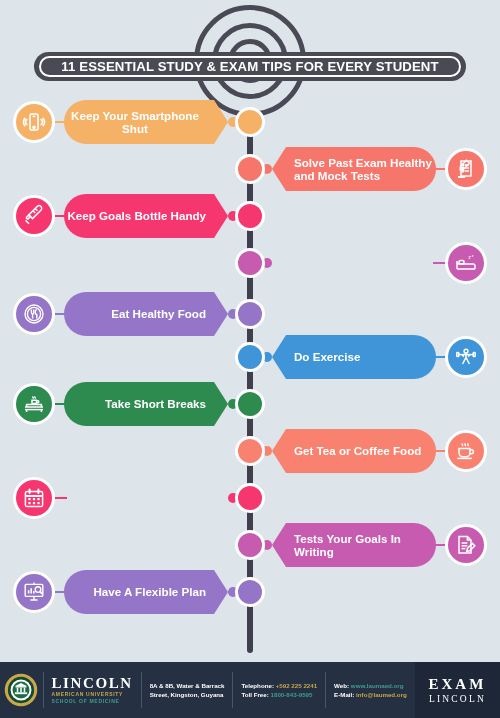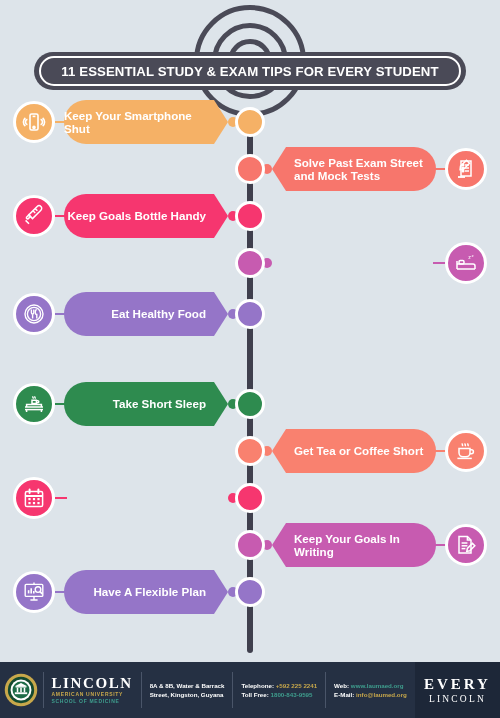--- a/index.html
+++ b/index.html
@@ -18,21 +18,21 @@
   .rings { position:absolute; left:250px; top:5px; transform:translateX(-50%); }
   .ring {
     position:absolute; border:5px solid #4a4a57; border-radius:50%;
     left:50%; top:0; transform:translateX(-50%); background:transparent;
   }
   .ring.r1 { width:112px; height:112px; margin-top:0px; }
   .ring.r2 { width:76px;  height:76px;  margin-top:18px; }
   .ring.r3 { width:44px;  height:44px;  margin-top:34px; }
 
   #title-bar {
-    position:absolute; left:34px; top:52px; width:432px; height:38px;
+    position:absolute; left:34px; top:52px; width:432px; height:29px;
     background:#4a4a57; border-radius:19px;
     box-shadow:0 0 0 0 #4a4a57;
     text-align:center;
   }
   #title-inner {
     position:absolute; left:5px; top:4px; right:5px; bottom:4px;
     border:2px solid #ffffff; border-radius:16px;
     display:flex; align-items:center; justify-content:center;
   }
   #title-text {
@@ -91,21 +91,21 @@
   .banner-label {
     color:#ffffff; font-size:11.6px; font-weight:bold; line-height:13.5px;
   }
   
   .banner.left  { left:64px; width:150px; }
   .banner.left .banner-body {
     left:0; width:150px; background:var(--c);
     border-radius:22px 0 0 22px;
     justify-content:flex-end; padding-right:8px;
   }
-  .banner.left .banner-label { text-align:left; }
+  .banner.left .banner-label { text-align:center; }
   .banner.left .arrow {
     position:absolute; left:150px; top:0; width:0; height:0;
     border-top:22px solid transparent; border-bottom:22px solid transparent;
     border-left:14px solid var(--c);
   }
   
   .banner.right { left:272px; width:150px; }
   .banner.right .banner-body {
     left:14px; width:150px; background:var(--c);
     border-radius:0 22px 22px 0;
@@ -202,21 +202,21 @@
           <line x1="11" y1="14" x2="15" y2="14"></line>
           <circle cx="9" cy="8" r="0.8" fill="#fff"></circle>
           <circle cx="9" cy="11" r="0.8" fill="#fff"></circle>
           <circle cx="9" cy="14" r="0.8" fill="#fff"></circle>
           <path d="M4 20h7" stroke-width="1.8"></path>
           <path d="M12.5 3.2l3 3-6 6-3.4.4.4-3.4z"></path>
         </svg>
       </div>
       <div class="banner right" style="--c: #f7766c;">
         <div class="banner-body">
-          <span class="banner-label">Solve Past Exam Street and Mock Tests</span>
+          <span class="banner-label">Solve Past Exam Healthy and Mock Tests</span>
         </div>
         <div class="arrow"></div>
       </div>
       <div class="dot right" style="background: rgb(247, 118, 108);"></div>
       <div class="node" style="background: rgb(247, 118, 108);"></div>
     </div>
     <div class="row" style="top: 188px;">
       <div class="link" style="background: rgb(246, 54, 111); left: 55px; width: 12px;"></div>
       <div class="icon-circle left" style="background: rgb(246, 54, 111);">
         <svg viewBox="0 0 24 24" fill="none" stroke="#fff" stroke-width="1.5">
@@ -263,55 +263,77 @@
       </div>
       <div class="banner left" style="--c: #9575c8;">
         <div class="banner-body">
           <span class="banner-label">Eat Healthy Food</span>
         </div>
         <div class="arrow"></div>
       </div>
       <div class="dot left" style="background: rgb(149, 117, 200);"></div>
       <div class="node" style="background: rgb(149, 117, 200);"></div>
     </div>
+    <div class="row" style="top: 329px;">
+      <div class="link" style="background: rgb(63, 149, 216); left: 433px; width: 14px;"></div>
+      <div class="icon-circle right" style="background: rgb(63, 149, 216);">
+        <svg viewBox="0 0 24 24" fill="none" stroke="#fff" stroke-width="1.5">
+          <circle cx="12" cy="6.2" r="1.9"></circle>
+          <path d="M12 8.2v4.2"></path>
+          <path d="M12 12.4L8.6 19M12 12.4L15.4 19"></path>
+          <path d="M4.6 9.6h14.8"></path>
+          <rect x="2.8" y="7.6" width="2" height="4" rx="0.6"></rect>
+          <rect x="19.2" y="7.6" width="2" height="4" rx="0.6"></rect>
+          <path d="M8.2 9.6l1.6 2.2M15.8 9.6l-1.6 2.2"></path>
+        </svg>
+      </div>
+      <div class="banner right" style="--c: #3f95d8;">
+        <div class="banner-body">
+          <span class="banner-label">Do Exercise</span>
+        </div>
+        <div class="arrow"></div>
+      </div>
+      <div class="dot right" style="background: rgb(63, 149, 216);"></div>
+      <div class="node" style="background: rgb(63, 149, 216);"></div>
+    </div>
     <div class="row" style="top: 376px;">
       <div class="link" style="background: rgb(46, 139, 79); left: 55px; width: 12px;"></div>
       <div class="icon-circle left" style="background: rgb(46, 139, 79);">
         <svg viewBox="0 0 24 24" fill="none" stroke="#fff" stroke-width="1.5">
           <path d="M3 15h18"></path>
           <path d="M3 17.6h18"></path>
           <path d="M4.6 17.6V20M19.4 17.6V20"></path>
           <path d="M4.6 15v-2.4h14.8V15"></path>
           <path d="M10 11.4h4.4v-3.2H10z"></path>
           <path d="M14.4 8.8h1.4a1 1 0 0 1 0 2h-1.4"></path>
           <path d="M11 6.6c.5-.8-.5-1.4 0-2.2M13 6.6c.5-.8-.5-1.4 0-2.2"></path>
         </svg>
       </div>
       <div class="banner left" style="--c: #2e8b4f;">
         <div class="banner-body">
-          <span class="banner-label">Take Short Sleep</span>
+          <span class="banner-label">Take Short Breaks</span>
         </div>
         <div class="arrow"></div>
       </div>
       <div class="dot left" style="background: rgb(46, 139, 79);"></div>
       <div class="node" style="background: rgb(46, 139, 79);"></div>
     </div>
     <div class="row" style="top: 423px;">
       <div class="link" style="background: rgb(249, 129, 111); left: 433px; width: 14px;"></div>
       <div class="icon-circle right" style="background: rgb(249, 129, 111);">
         <svg viewBox="0 0 24 24" fill="none" stroke="#fff" stroke-width="1.5">
           <path d="M5 9.6h11v4.2a4 4 0 0 1-4 4H9a4 4 0 0 1-4-4z"></path>
           <path d="M16 10.8h1.4a2 2 0 0 1 0 4H16"></path>
           <path d="M3.4 19.4h14.4"></path>
           <path d="M8.4 7.2c.6-1-.6-1.8 0-2.8M11.2 7.2c.6-1-.6-1.8 0-2.8M14 7.2c.6-1-.6-1.8 0-2.8"></path>
         </svg>
       </div>
       <div class="banner right" style="--c: #f9816f;">
         <div class="banner-body">
-          <span class="banner-label">Get Tea or Coffee Short</span>
+          <span class="banner-label">Get Tea or Coffee Food</span>
         </div>
         <div class="arrow"></div>
       </div>
       <div class="dot right" style="background: rgb(249, 129, 111);"></div>
       <div class="node" style="background: rgb(249, 129, 111);"></div>
     </div>
     <div class="row" style="top: 470px;">
       <div class="link" style="background: rgb(246, 54, 111); left: 55px; width: 12px;"></div>
       <div class="icon-circle left" style="background: rgb(246, 54, 111);">
         <svg viewBox="0 0 24 24" fill="none" stroke="#fff" stroke-width="1.5">
@@ -338,21 +360,21 @@
           <path d="M5 3.4h8.4l3.6 3.6V20H5z"></path>
           <path d="M13.4 3.4V7h3.6"></path>
           <line x1="7.6" y1="10" x2="13.4" y2="10"></line>
           <line x1="7.6" y1="12.8" x2="13.4" y2="12.8"></line>
           <line x1="7.6" y1="15.6" x2="11.4" y2="15.6"></line>
           <path d="M18.4 10.4l2.4 2.4-5 5-3 .6.6-3z"></path>
         </svg>
       </div>
       <div class="banner right" style="--c: #c75bb0;">
         <div class="banner-body">
-          <span class="banner-label">Keep Your Goals In Writing</span>
+          <span class="banner-label">Tests Your Goals In Writing</span>
         </div>
         <div class="arrow"></div>
       </div>
       <div class="dot right" style="background: rgb(199, 91, 176);"></div>
       <div class="node" style="background: rgb(199, 91, 176);"></div>
     </div>
     <div class="row" style="top: 564px;">
       <div class="link" style="background: rgb(149, 117, 200); left: 55px; width: 12px;"></div>
       <div class="icon-circle left" style="background: rgb(149, 117, 200);">
         <svg viewBox="0 0 24 24" fill="none" stroke="#fff" stroke-width="1.4">
@@ -430,16 +452,16 @@
       <span>Web:</span>
       <span class="val-teal">www.laumaed.org</span>
     </div>
     <div class="f-line">
       <span>E-Mail:</span>
       <span class="val-gold">info@laumed.org</span>
     </div>
   </div>
 
   <div class="f-study">
-    <div class="f-study-1">EVERY</div>
+    <div class="f-study-1">EXAM</div>
     <div class="f-study-2">LINCOLN</div>
   </div>
 </div>
 
 </body></html>

